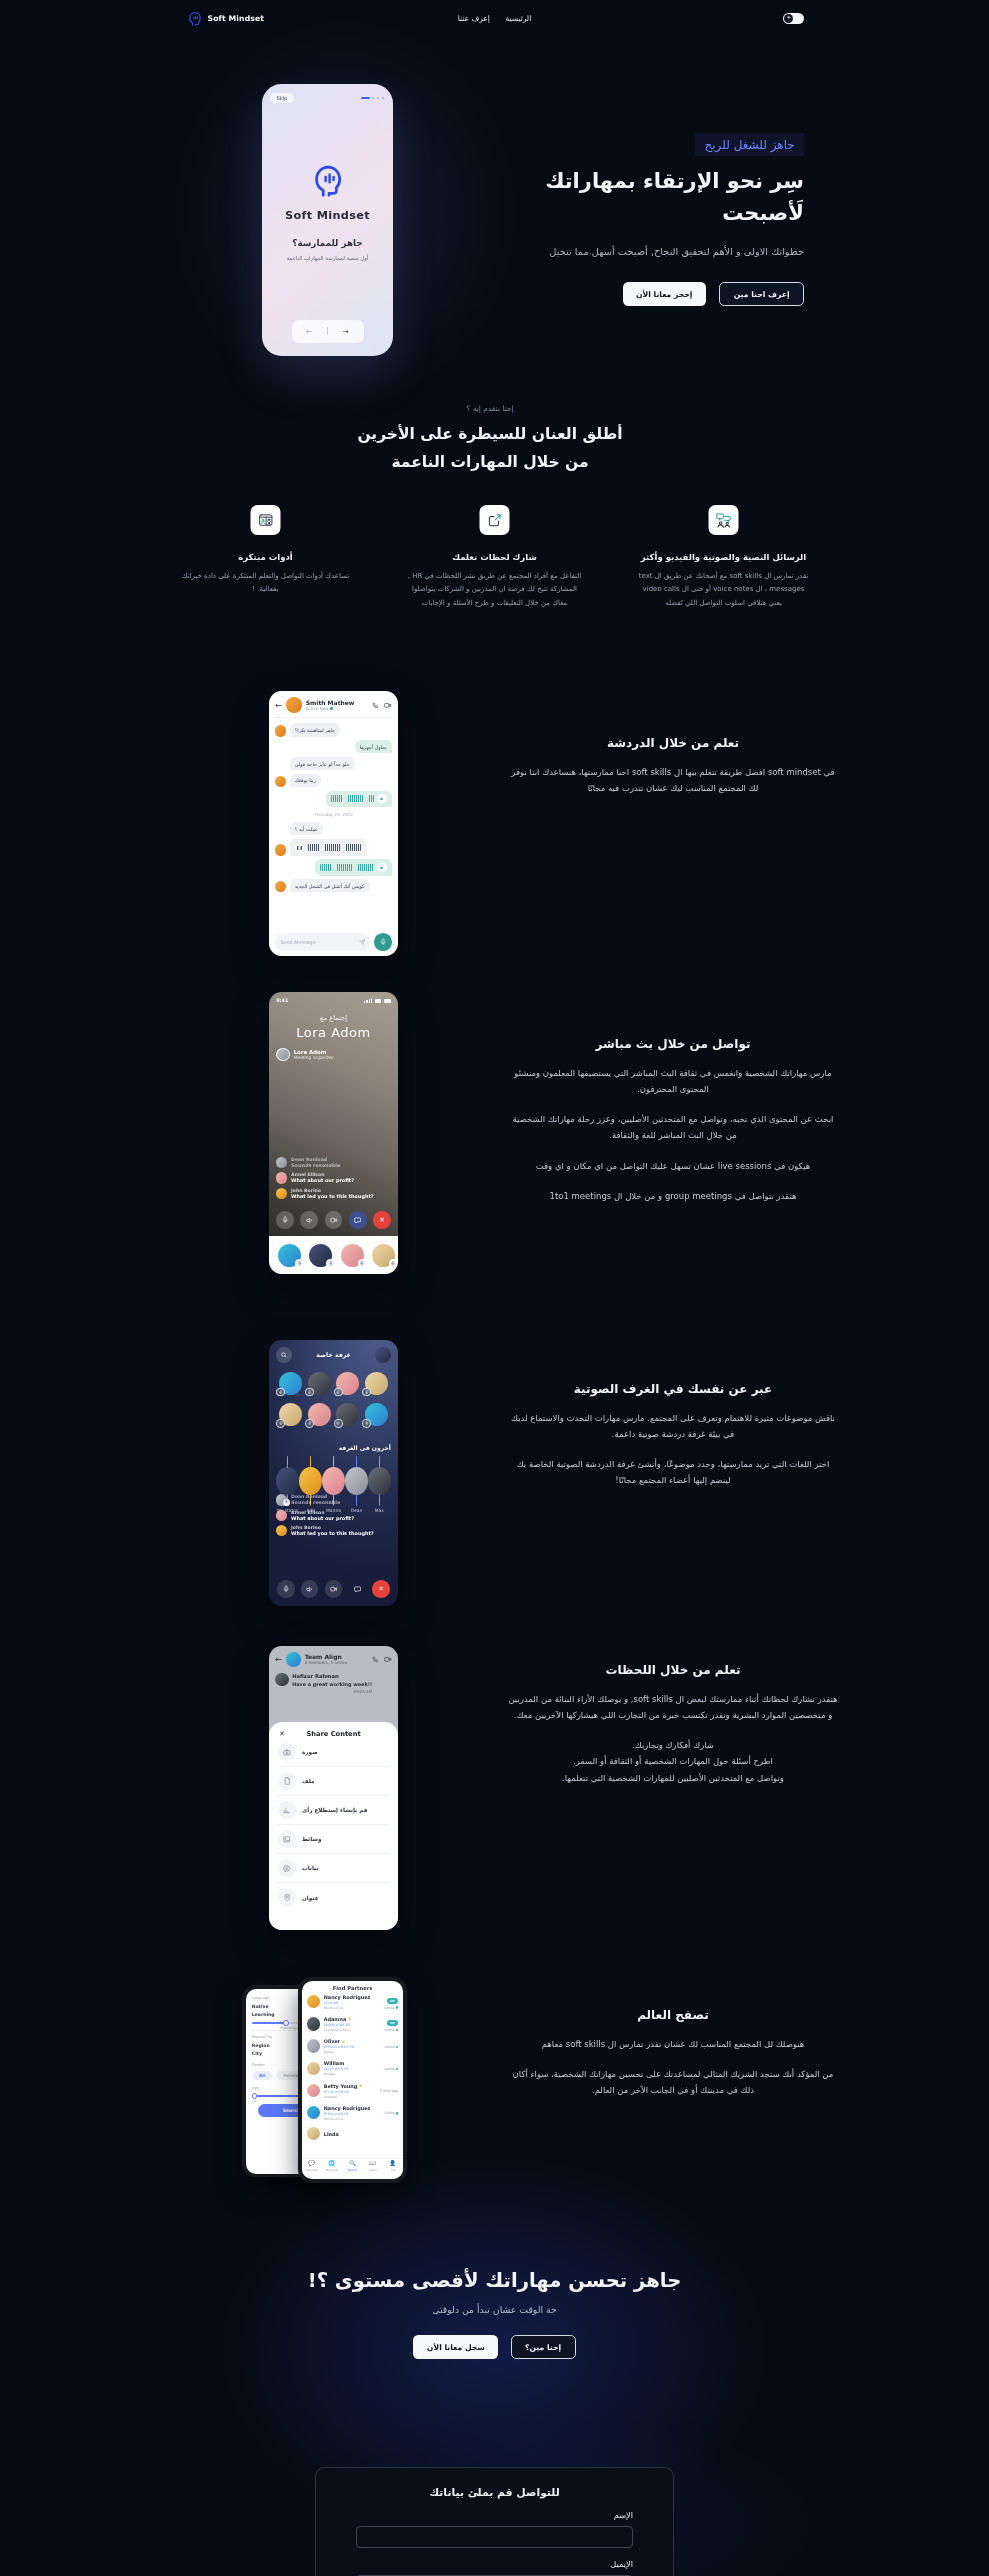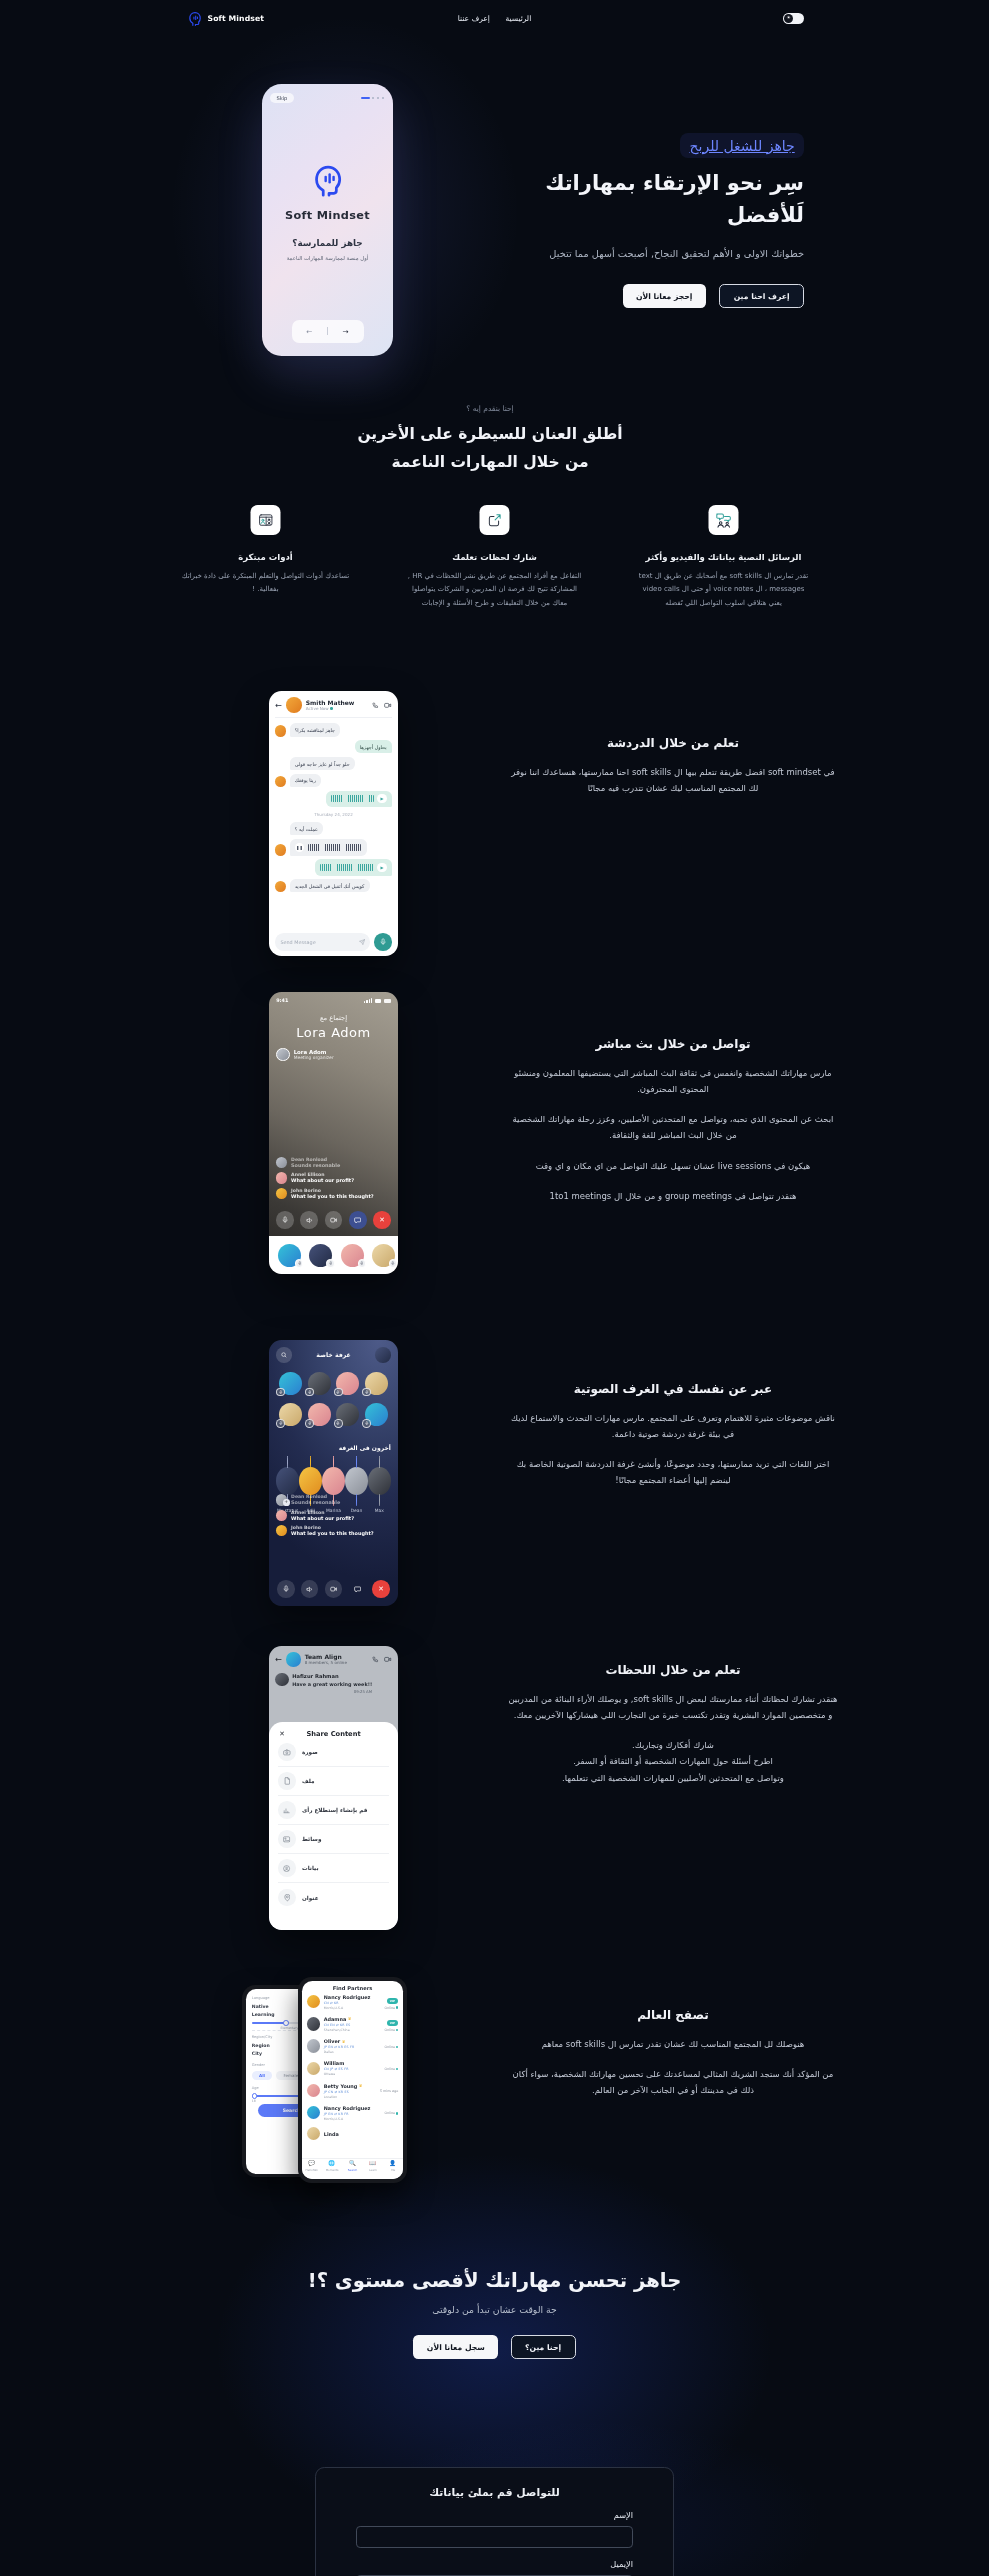--- a/index.html
+++ b/index.html
@@ -22,21 +22,21 @@
   .header-inner { width:618px; margin:0 auto; height:100%; display:flex; align-items:center; direction:ltr; position:relative; }
   .logo { display:flex; align-items:center; gap:4.6px; }
   .logo-text { font-size:7.7px; font-weight:bold; color:#fff; letter-spacing:0.1px; }
   .nav { position:absolute; left:50%; transform:translateX(-50%); display:flex; direction:rtl; gap:15.5px; }
   .nav a { color:#e7ebf3; font-size:7.5px; text-decoration:none; }
   .toggle { margin-left:auto; width:20.6px; height:11.3px; background:#f2f4f8; border-radius:6.2px; position:relative; cursor:pointer; }
   .toggle-knob { position:absolute; left:1px; top:1px; width:9.3px; height:9.3px; border-radius:50%; background:#12161f; display:flex; align-items:center; justify-content:center; color:#fff; font-size:4.6px; line-height:1; }
 
   
   .hero-text { right:185px; top:133px; width:319px; text-align:right; }
-  .badge { display:inline-block; background:rgba(84,108,255,.10); color:#6d86ff; font-size:14px; padding:4.6px 9.3px; border-radius:8px;text-decoration:underline; }
+  .badge { display:inline-block; background:rgba(84,108,255,.10); color:#6d86ff; font-size:12px; padding:4.6px 9.3px; border-radius:0; }
   .hero-h1 { margin-top:10.3px; font-size:21px; font-weight:bold; line-height:1.5; color:#f3f5fa; }
   .hero-sub { margin-top:13.4px; font-size:9.8px; color:#aeb6c4; line-height:1.8; }
   .btn-row { margin-top:21.6px; display:flex; gap:13.4px; }
   .btn { border:none; border-radius:5.2px; font-size:7.7px; font-weight:bold; padding:6.7px 13.4px; cursor:pointer; font-family:inherit; }
   .btn-outline { background:#0d1524; color:#f0f2f7; border:0.5px solid #d7dbe4; }
   .btn-primary { background:#f6f7f9; color:#10151f; }
 
   
   .phone-hero { left:262px; top:84px; width:131px; height:272px; border-radius:19.6px;
     background:linear-gradient(140deg,#dde2f4 0%,#e9e1f3 32%,#f0e3ee 55%,#dde4f4 100%);
@@ -243,21 +243,21 @@
     <div class="toggle">
       <span class="toggle-knob">☀</span>
     </div>
   </div>
 </header>
 
 <section class="abs hero-text">
   <span class="badge">جاهز للشغل للربح</span>
   <h1 class="hero-h1">
     <span>سِر نحو الإرتقاء بمهاراتك</span><br>
-    <span>لَلأفضل</span>
+    <span>لَأصبحت</span>
   </h1>
   <p class="hero-sub">خطواتك الاولى و الأهم لتحقيق النجاح, أصبحت أسهل مما تتخيل</p>
   <div class="btn-row">
     <button class="btn btn-outline">إعرف احنا مين</button>
     <button class="btn btn-primary">إحجز معانا الأن</button>
   </div>
 </section>
 
 <div class="abs phone-hero">
   <span class="skip-pill">Skip</span>
@@ -300,21 +300,21 @@
     <div class="f-icon">
       <svg width="18.5" height="18.5" viewBox="0 0 48 48" fill="none" stroke-width="2.6" stroke-linecap="round" stroke-linejoin="round">
         <path d="M8 10h14a3 3 0 0 1 3 3v5a3 3 0 0 1-3 3h-3l-4 4v-4H11a3 3 0 0 1-3-3v-5a3 3 0 0 1 3-3z" stroke="#2e9e98" transform="translate(-2,-2)"></path>
         <path d="M26 14h12a3 3 0 0 1 3 3v4a3 3 0 0 1-3 3h-2v3l-4-3h-6" stroke="#2e9e98"></path>
         <circle cx="16" cy="31" r="3.4" stroke="#2b3240"></circle>
         <path d="M9 42c.8-4 3.6-6 7-6s6.2 2 7 6" stroke="#2b3240"></path>
         <circle cx="33" cy="32" r="3" stroke="#2b3240"></circle>
         <path d="M27 42c.7-3.5 3.1-5.3 6-5.3s5.3 1.8 6 5.3" stroke="#2b3240"></path>
       </svg>
     </div>
-    <div class="f-title">الرسائل النصية بياناتك والفيديو وأكثر</div>
+    <div class="f-title">الرسائل النصية والصوتية والفيديو وأكثر</div>
     <div class="f-text">تقدر تمارس ال soft skills مع أصحابك عن طريق ال text messages ، ال voice notes أو حتى ال video calls يعني هتلاقي اسلوب التواصل اللي تُفضله</div>
   </div>
   <div class="feature">
     <div class="f-icon">
       <svg width="18.5" height="18.5" viewBox="0 0 48 48" fill="none" stroke-width="2.6" stroke-linecap="round" stroke-linejoin="round">
         <path d="M34 26v8a4 4 0 0 1-4 4H14a4 4 0 0 1-4-4V18a4 4 0 0 1 4-4h8" stroke="#2b3240"></path>
         <path d="M25 23 38 10M38 10h-8.5M38 10v8.5" stroke="#2e9e98"></path>
       </svg>
     </div>
     <div class="f-title">شارك لحظات تعلمك</div>

